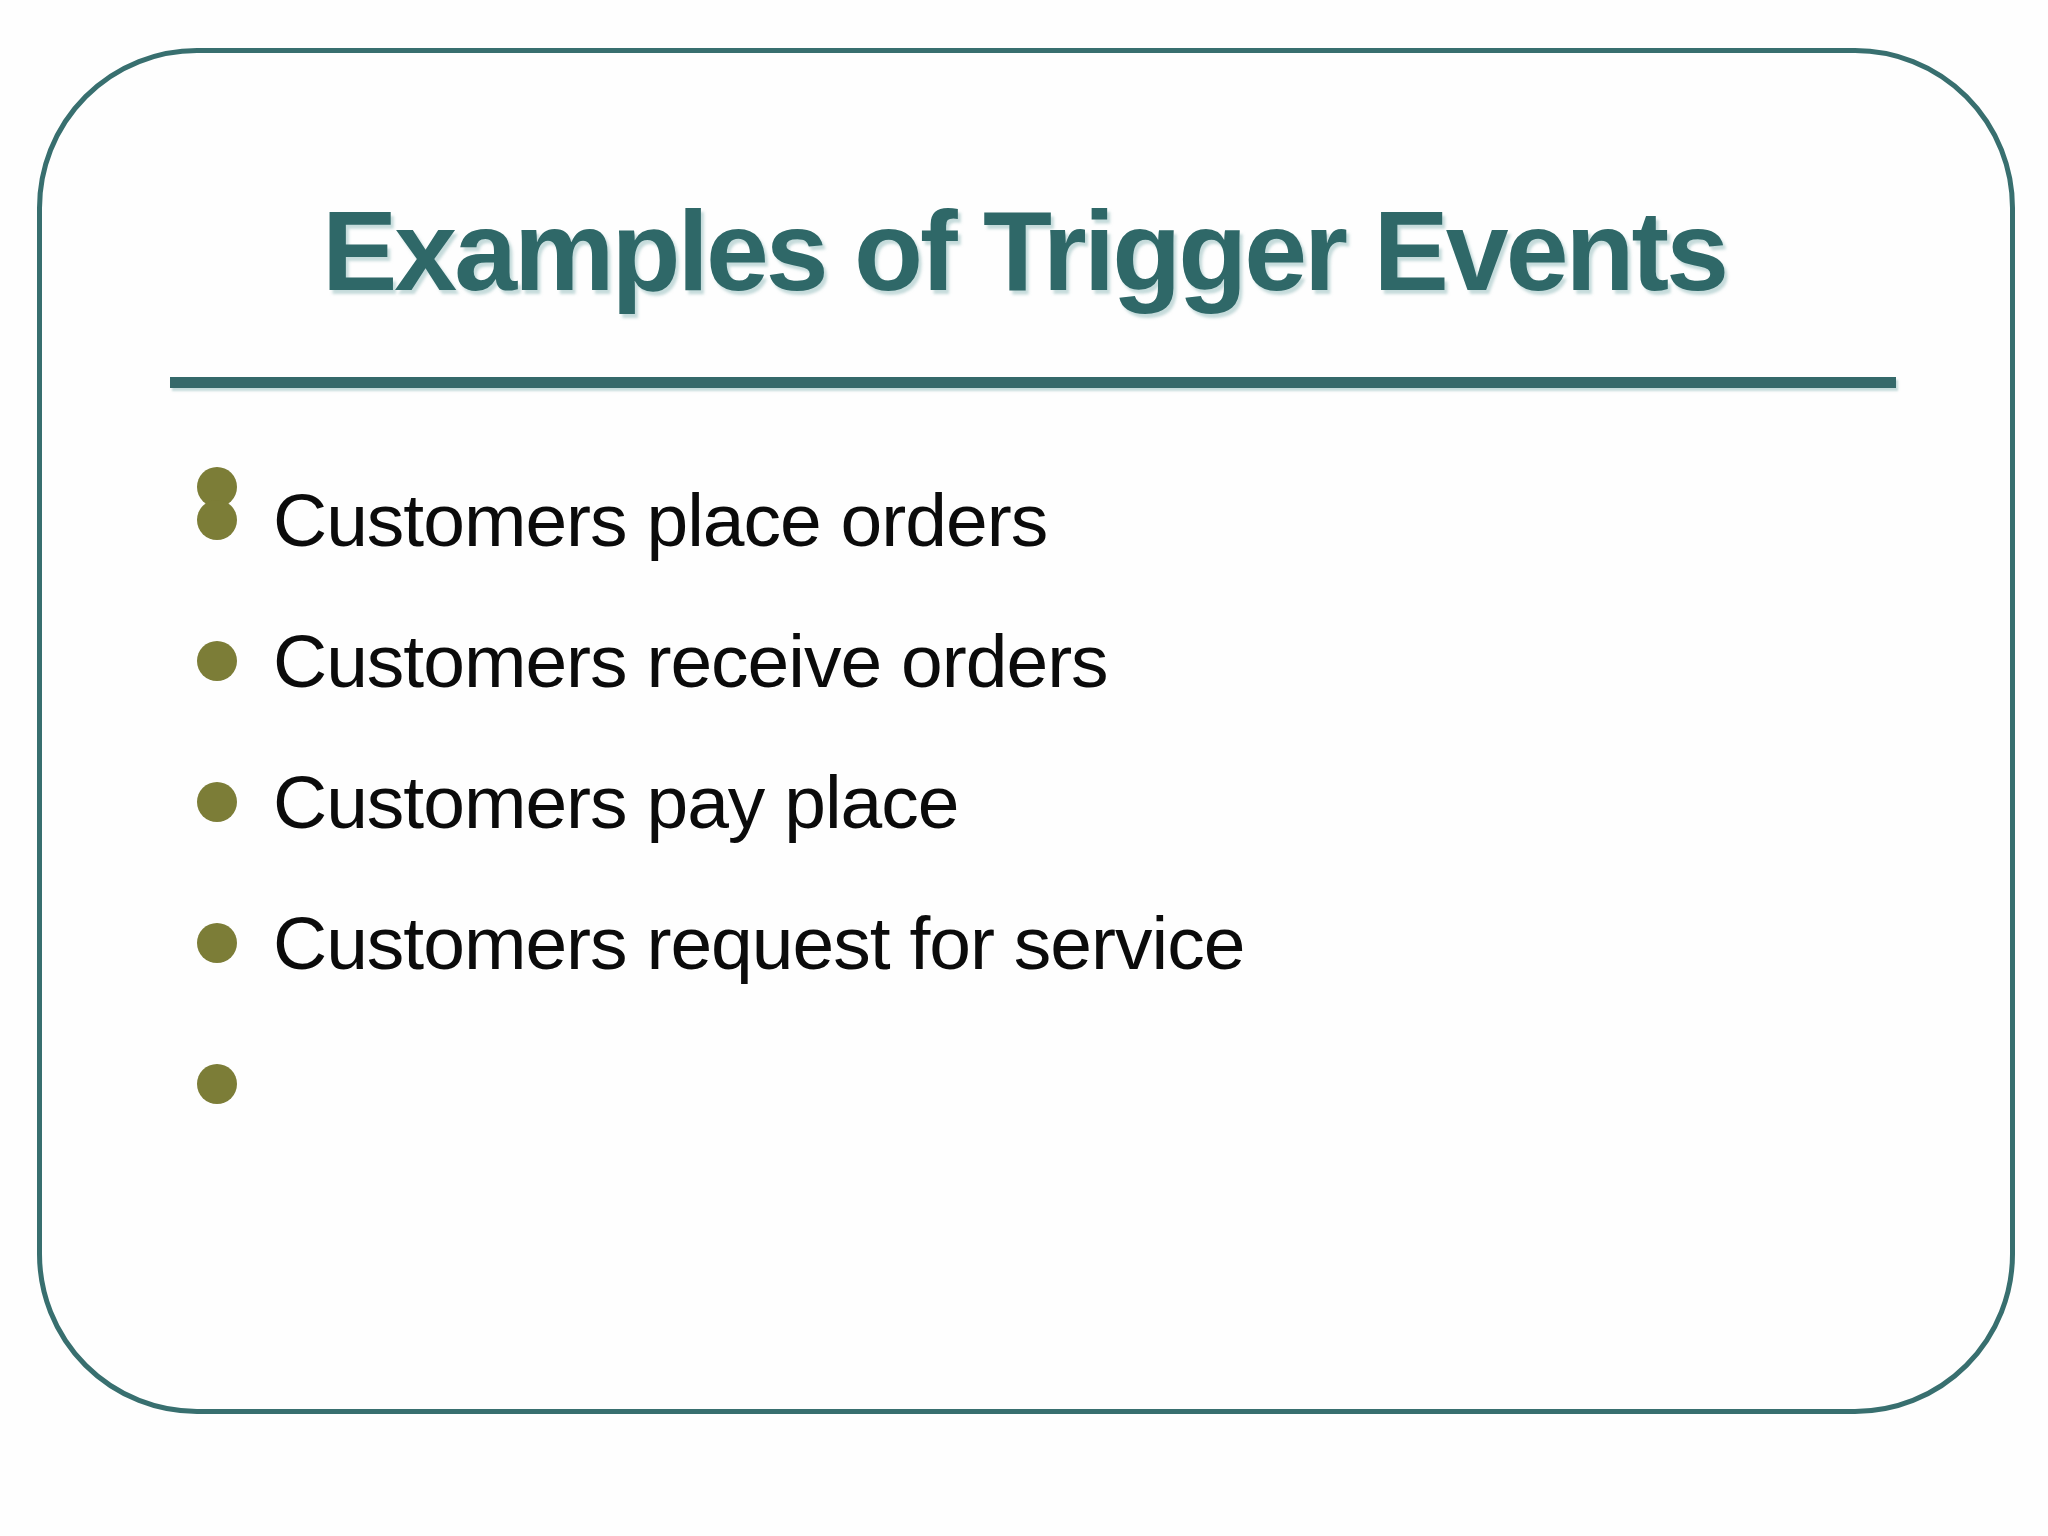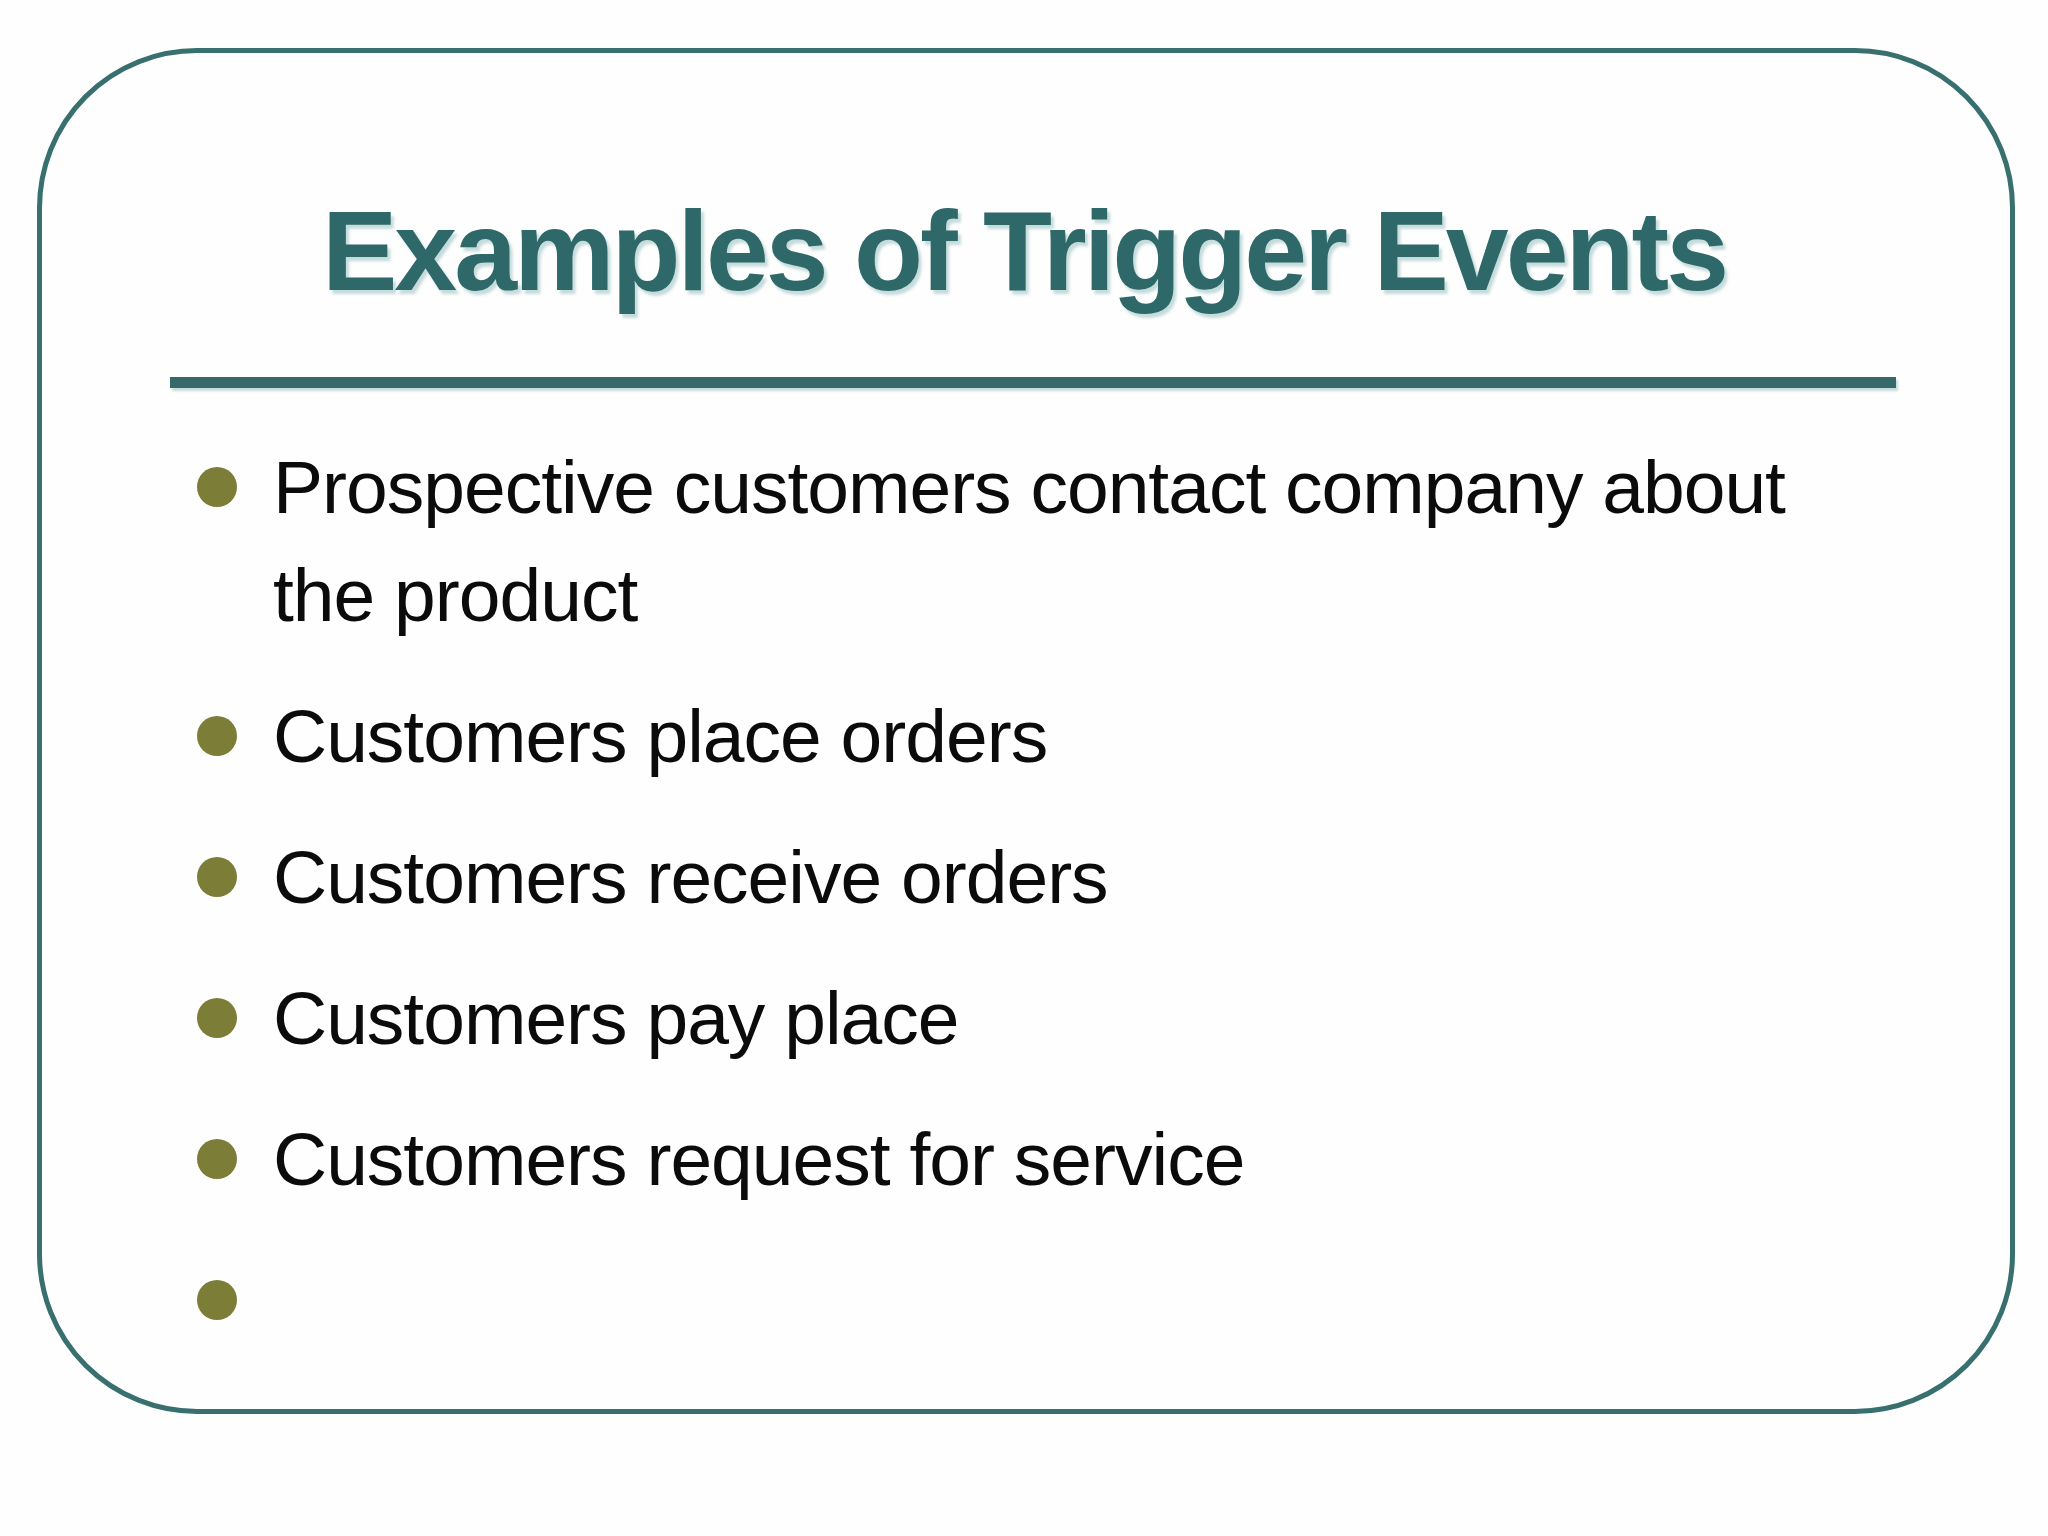--- a/index.html
+++ b/index.html
@@ -89,20 +89,20 @@
   }
 </style>
 </head>
 <body>
 
 <div class="slide">
   <div class="frame"></div>
   <h1 class="title">Examples of Trigger Events</h1>
   <div class="rule"></div>
   <ul class="bullet-list">
-      <li><span class="dot"></span><span>Prospective customers contact company about the product</span></li>
+      <li><span class="dot"></span></li>
       <li><span class="dot"></span><span>Customers place orders</span></li>
       <li><span class="dot"></span><span>Customers receive orders</span></li>
       <li><span class="dot"></span><span>Customers pay place</span></li>
       <li><span class="dot"></span><span>Customers request for service</span></li>
       <li><span class="dot"></span></li>
     </ul>
 </div>
 
 </body></html>

